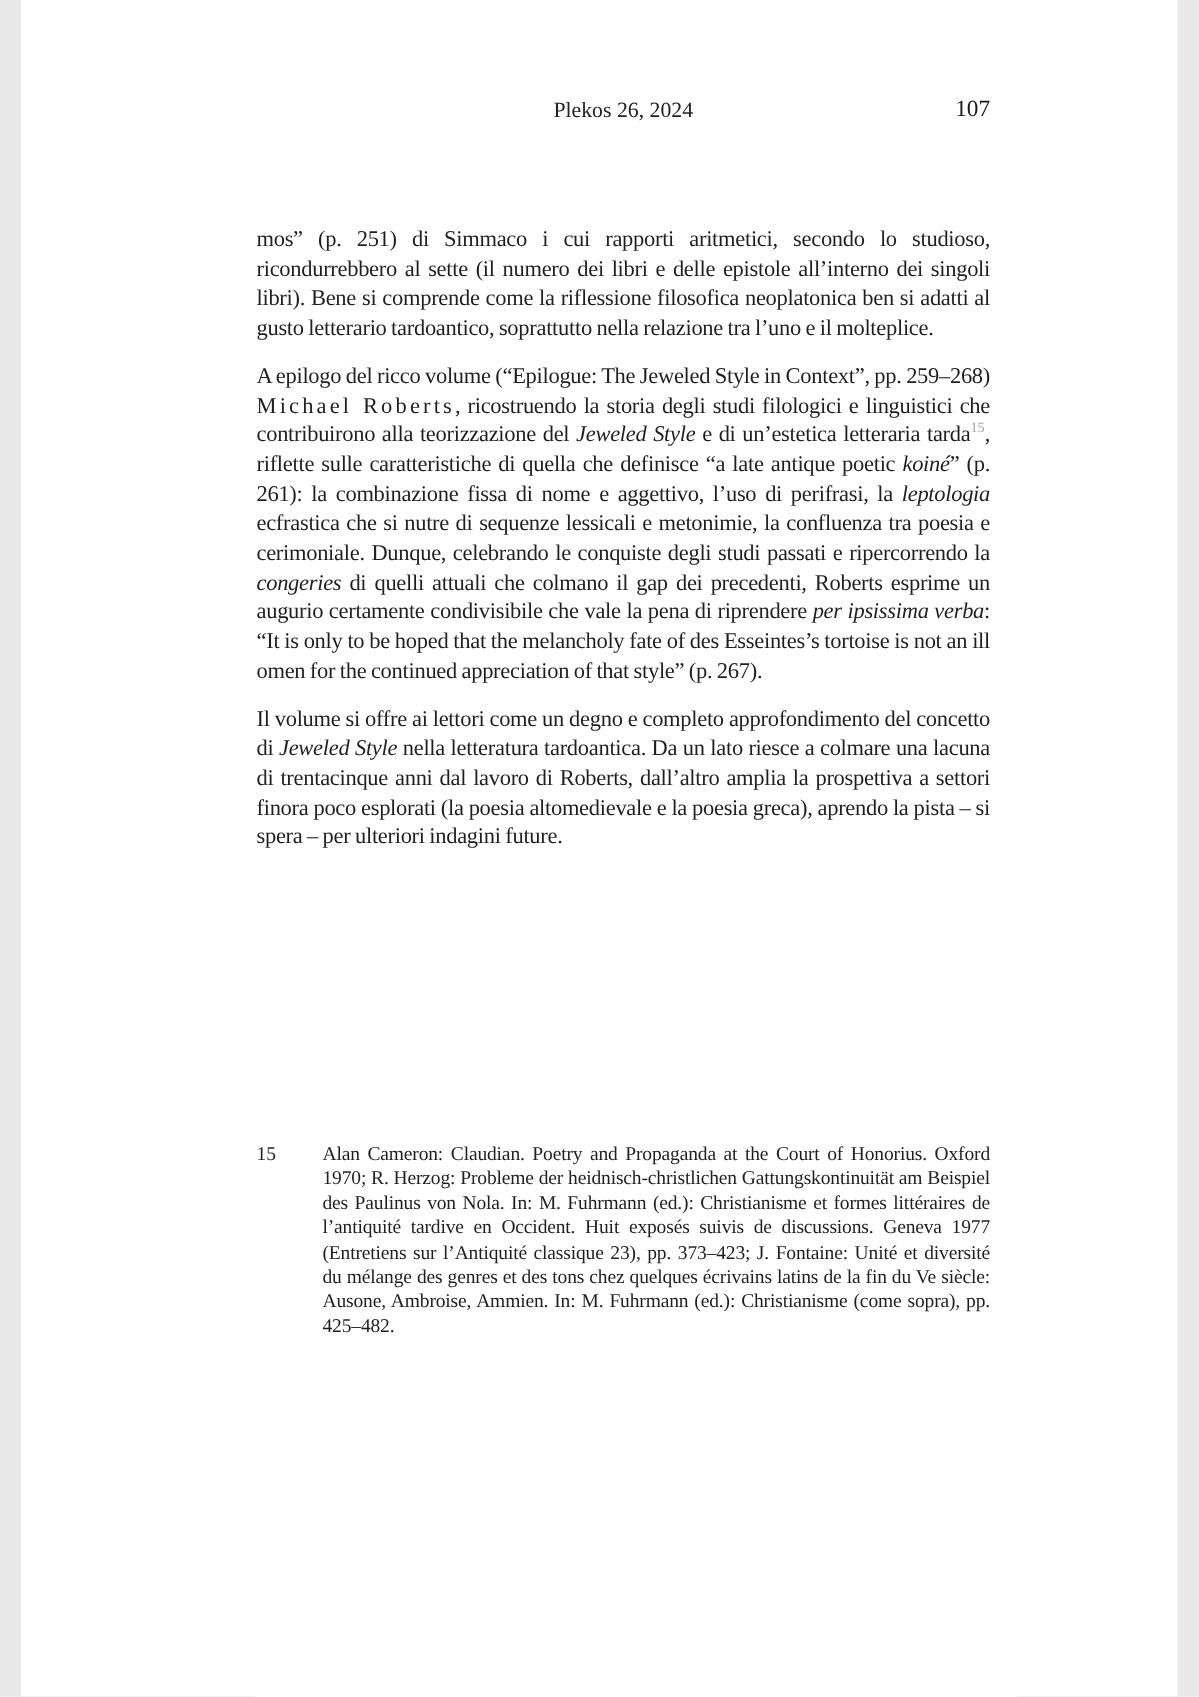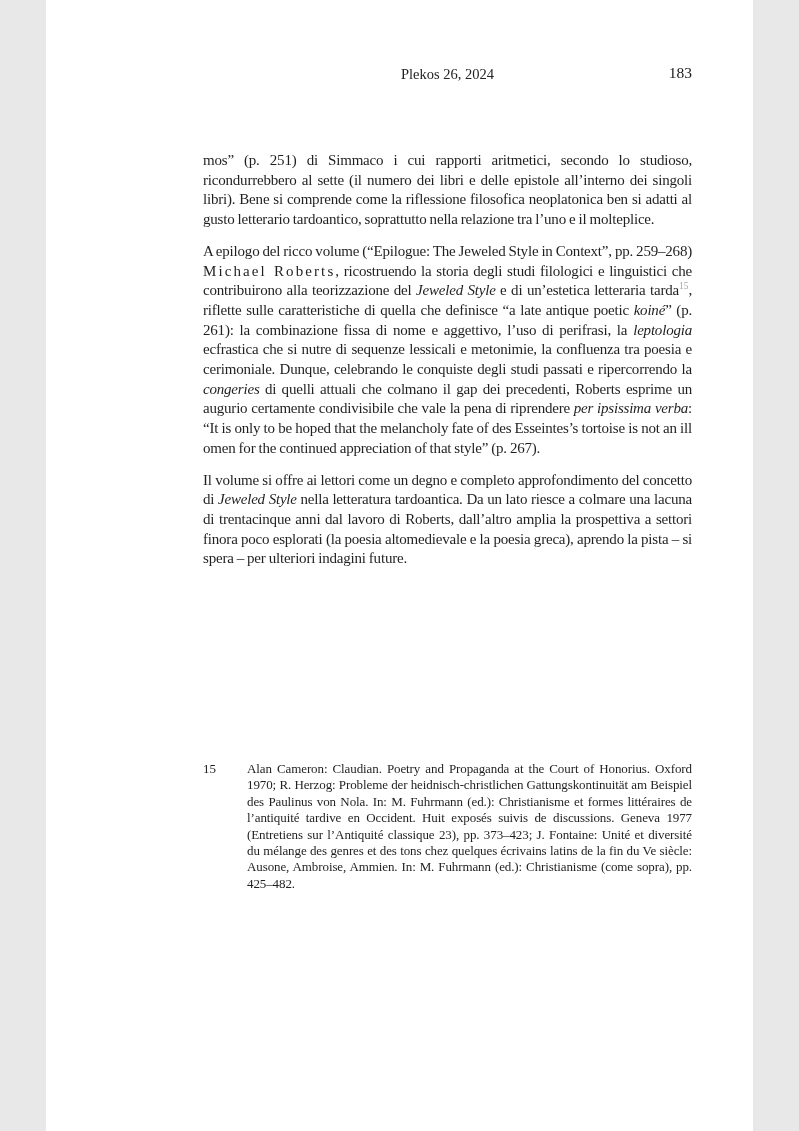--- a/index.html
+++ b/index.html
@@ -2,21 +2,21 @@
 <html><head>
 <meta charset="utf-8">
 <style>
   html, body {
     margin: 0;
     padding: 0;
     background: #e8e8e8;
   }
   .page {
     position: relative;
-    width: 707px;
+    width: 771px;
     height: 1131px;
     margin: 0 auto;
     background: #ffffff;
     overflow: hidden;
     color: #1f1f1f;
     font-family: "Liberation Serif", "DejaVu Serif", serif;
   }
   .running-head {
     position: absolute;
     top: 66px;
@@ -85,21 +85,21 @@
     font-family: Liberation Serif, serif;
   }
 </style>
 </head>
 <body>
 
 <div class="page">
 
   <div class="running-head">
     <div class="journal-title">Plekos 26, 2024</div>
-    <div class="page-number">183</div>
+    <div class="page-number">107</div>
   </div>
 
   <div class="content">
     <p class="body-par"><span>mos” (p. 251) di Simmaco i cui rapporti aritmetici, secondo lo studioso, ricondurrebbero al sette (il numero dei libri e delle epistole all’interno dei singoli libri). Bene si comprende come la riflessione filosofica neoplatonica ben si adatti al gusto letterario tardoantico, soprattutto nella relazione tra l’uno e il molteplice.</span></p>
     <p class="body-par"><span>A epilogo del ricco volume (“Epilogue: The Jeweled Style in Context”, pp. 259–268) </span><span class="sp">Michael Roberts</span><span>, ricostruendo la storia degli studi filologici e linguistici che contribuirono alla teorizzazione del </span><span class="i">Jeweled Style</span><span> e di un’estetica letteraria tarda</span><sup class="fnref">15</sup><span>, riflette sulle caratteristiche di quella che definisce “a late antique poetic </span><span class="i">koiné</span><span>” (p. 261): la combinazione fissa di nome e aggettivo, l’uso di perifrasi, la </span><span class="i">leptologia</span><span> ecfrastica che si nutre di sequenze lessicali e metonimie, la confluenza tra poesia e cerimoniale. Dunque, celebrando le conquiste degli studi passati e ripercorrendo la </span><span class="i">congeries</span><span> di quelli attuali che colmano il gap dei precedenti, Roberts esprime un augurio certamente condivisibile che vale la pena di riprendere </span><span class="i">per ipsissima verba</span><span>: “It is only to be hoped that the melancholy fate of des Esseintes’s tortoise is not an ill omen for the continued appreciation of that style” (p. 267).</span></p>
     <p class="body-par"><span>Il volume si offre ai lettori come un degno e completo approfondimento del concetto di </span><span class="i">Jeweled Style</span><span> nella letteratura tardoantica. Da un lato riesce a colmare una lacuna di trentacinque anni dal lavoro di Roberts, dall’altro amplia la prospettiva a settori finora poco esplorati (la poesia altomedievale e la poesia greca), aprendo la pista – si spera – per ulteriori indagini future.</span></p>
   </div>
 
   <div class="footnotes">
     <div class="footnote">

